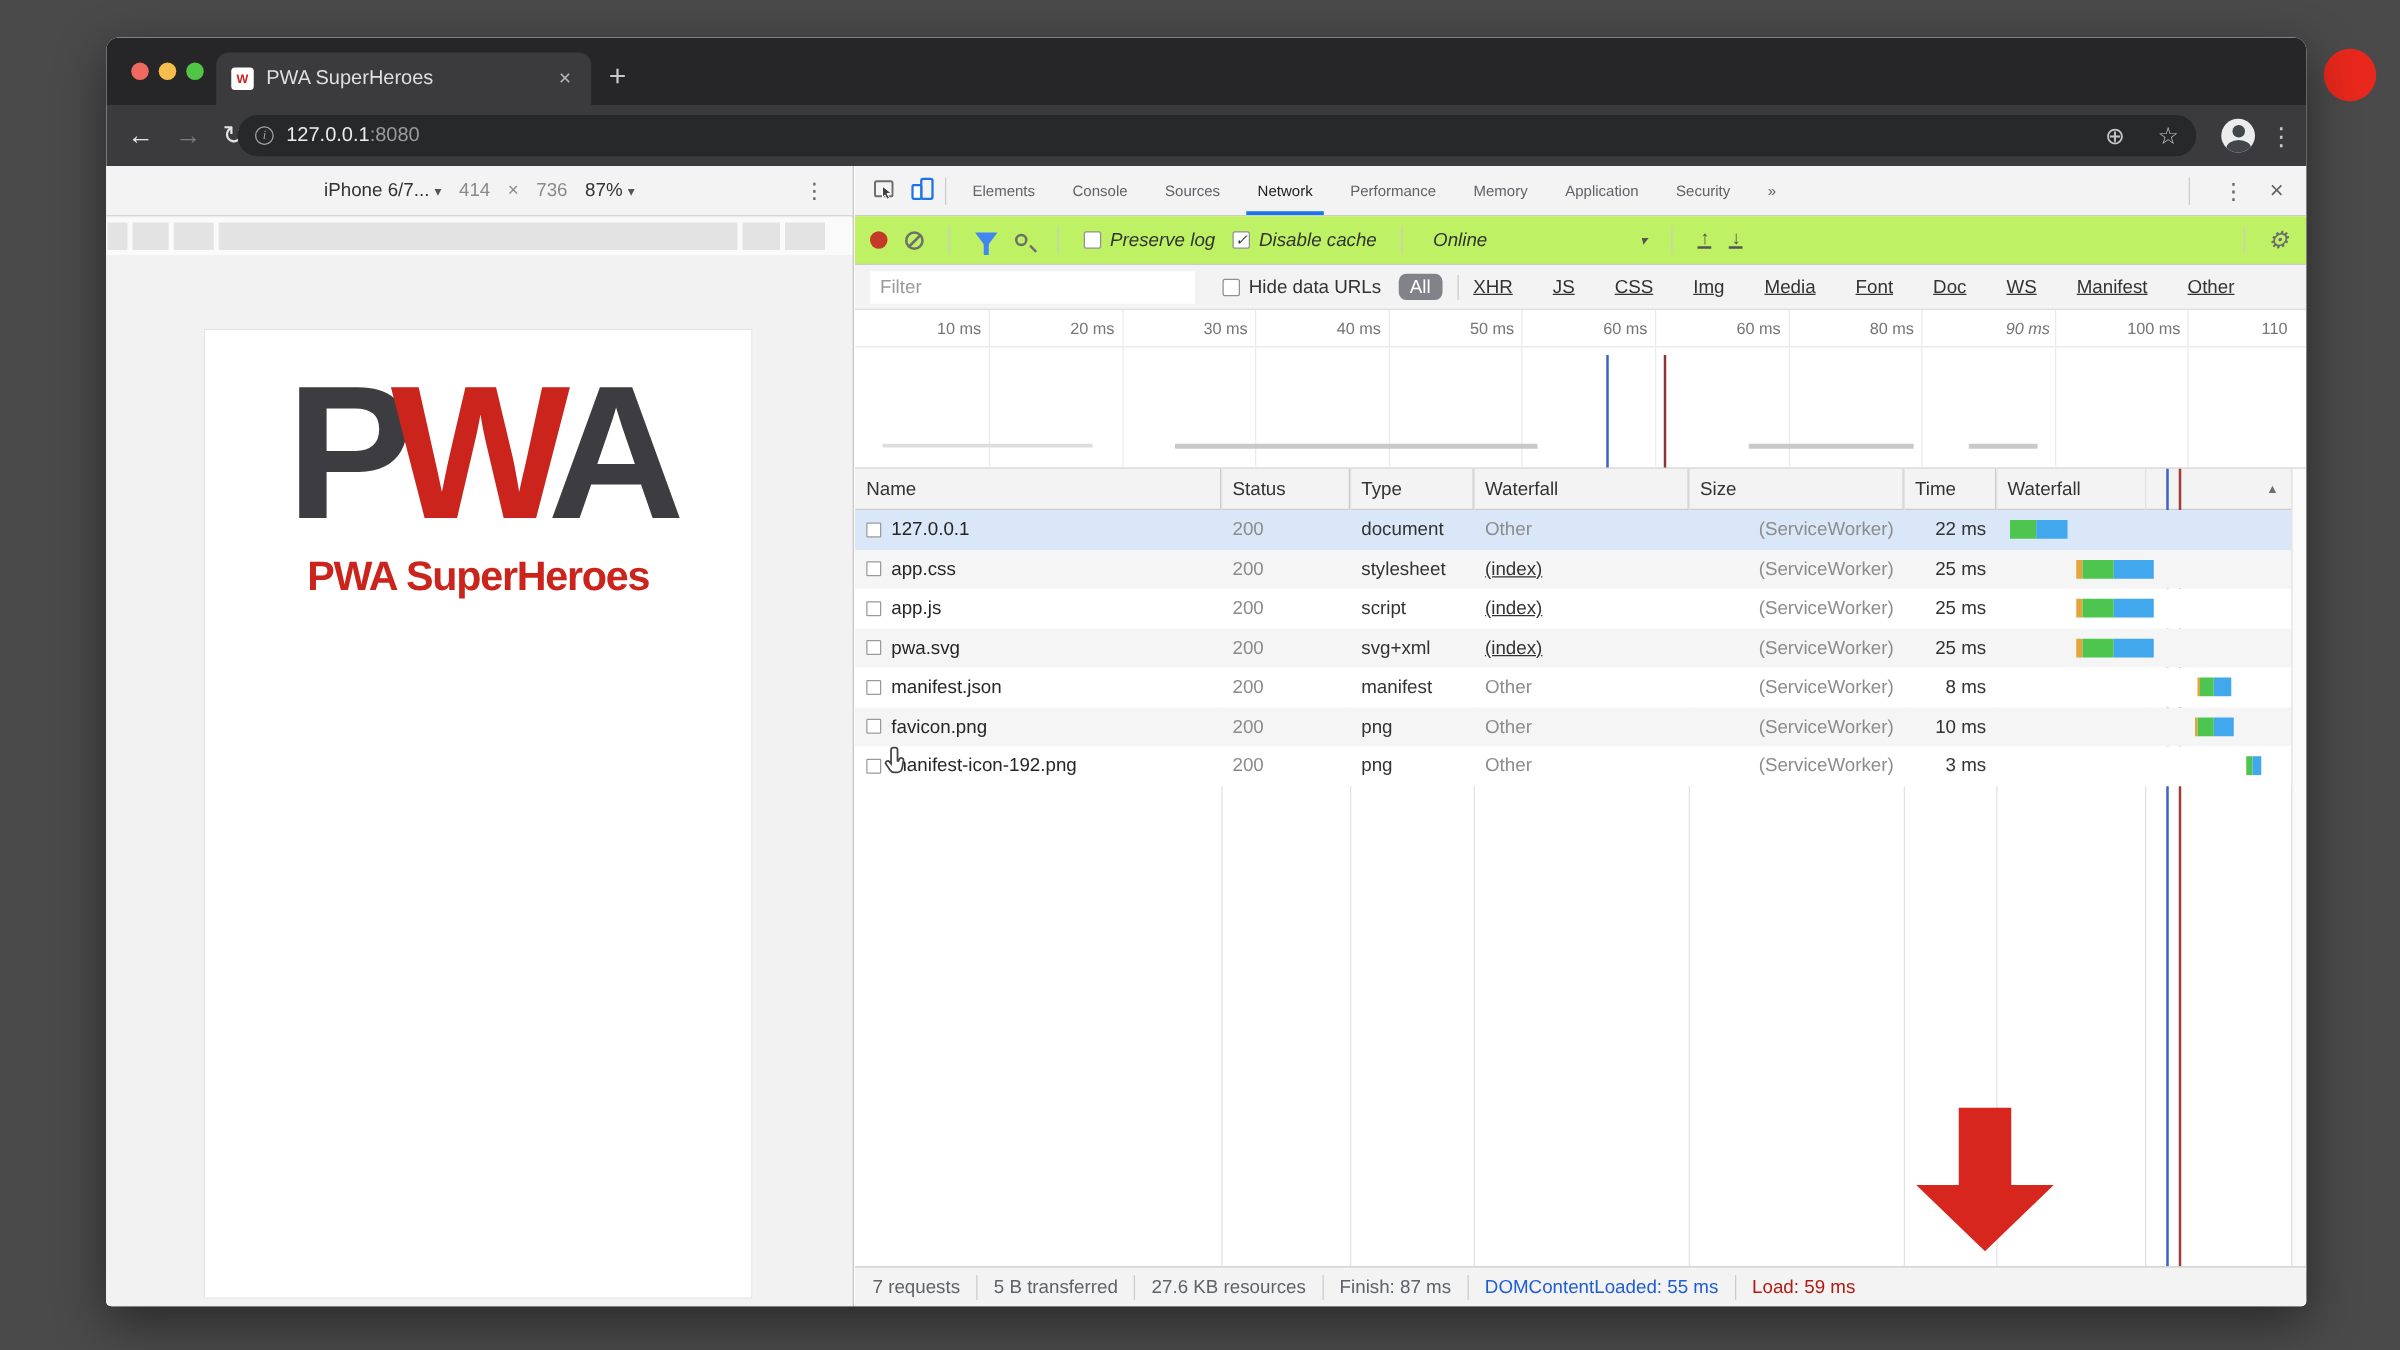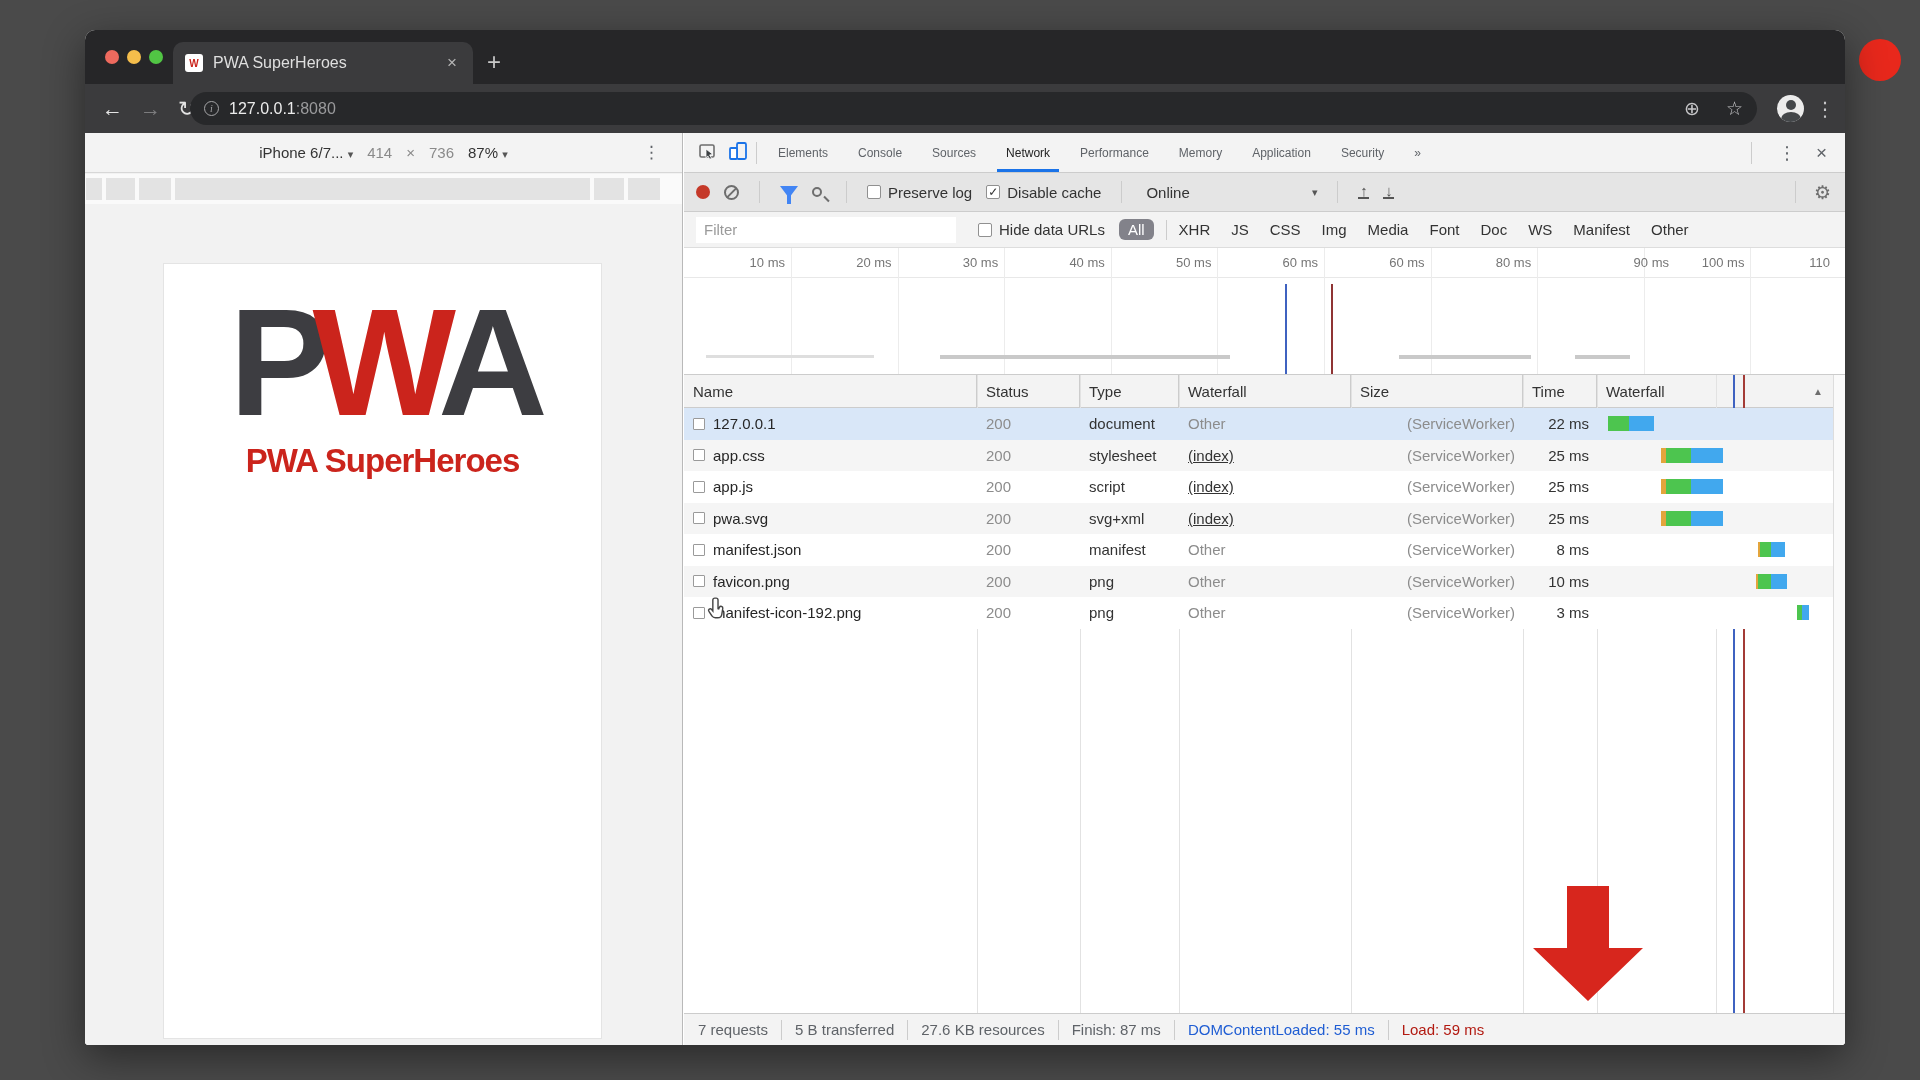--- a/index.html
+++ b/index.html
@@ -64,22 +64,22 @@
   .devtools { position:absolute; left:599px; top:0; width:1161px; height:100%; background:#fff; font-size:15px; color:#333; }
 
   .dt-tabs { position:absolute; left:0; top:0; width:100%; height:40px; background:#f3f3f3; border-bottom:1px solid #ccc;
              display:flex; align-items:center; }
   .dt-tab { padding:0 15px; height:100%; display:flex; align-items:center; color:#5f6368; font-size:12px; position:relative; }
   .dt-tab.sel { color:#222; }
   .dt-tab.sel::after { content:""; position:absolute; left:6px; right:6px; bottom:0; height:3px; background:#1a73e8; }
   .dt-sep { width:1px; height:22px; background:#ccc; margin:0 6px; }
   .dt-right { margin-left:auto; display:flex; align-items:center; gap:20px; padding-right:18px; color:#5f6368; }
 
-  .net-toolbar { position:absolute; left:0; top:40px; width:100%; height:39px; background:#e5e5e5; border-bottom:1px solid #ccc;
-                 display:flex; align-items:center; gap:14px; padding-left:12px; }
+  .net-toolbar { position:absolute; left:0; top:40px; width:100%; height:39px; background:#bef264; border-bottom:1px solid #ccc;
+                 display:flex; align-items:center; gap:14px; padding-left:12px;font-style:italic; }
   .rec-btn { width:14px; height:14px; border-radius:50%; background:#c53929; }
   .clear-btn { width:15px; height:15px; border:2px solid #6e6e6e; border-radius:50%; position:relative; }
   .clear-btn::after { content:""; position:absolute; left:-1px; top:5px; width:13px; height:2px; background:#6e6e6e; transform:rotate(-45deg); }
   .funnel { width:0; height:0; border-left:9px solid transparent; border-right:9px solid transparent; border-top:12px solid #4285f4; position:relative; }
   .funnel::after { content:""; position:absolute; left:-2px; top:-4px; width:4px; height:10px; background:#4285f4; }
   .mag { width:10px; height:10px; border:2px solid #6e6e6e; border-radius:50%; position:relative; margin-right:4px; }
   .mag::after { content:""; position:absolute; left:9px; top:9px; width:7px; height:2px; background:#6e6e6e; transform:rotate(45deg); }
   .cb { width:14px; height:14px; border:1px solid #909090; border-radius:2px; background:#fff; display:inline-flex;
         align-items:center; justify-content:center; font-size:12px; color:#333; }
   .tb-group { display:flex; align-items:center; gap:7px; }
@@ -88,21 +88,21 @@
   .arr-load i { display:block; width:11px; height:2px; background:#555; margin-top:1px; }
   .gear-right { margin-left:auto; display:flex; align-items:center; gap:12px; padding-right:14px; color:#6e6e6e; font-size:19px; }
 
   .filter-row { position:absolute; left:0; top:79px; width:100%; height:36px; background:#f3f3f3; border-bottom:1px solid #ddd;
                 display:flex; align-items:center; padding-left:12px; }
   .filter-input { width:260px; height:26px; border:none; background:#fff; font-size:15px; padding:0 8px; color:#333; outline:none; }
   .filter-input::placeholder { color:#9a9a9a; }
   .hide-urls { display:flex; align-items:center; gap:7px; margin-left:22px; }
   .pill-all { background:#82828a; color:#fff; border-radius:6px; padding:2px 9px; margin-left:14px; }
   .pill-sep { width:1px; height:20px; background:#ccc; margin:0 12px; }
-  .pills { display:flex; align-items:center; gap:21px; }
+  .pills { display:flex; align-items:center; gap:32px;text-decoration:underline; }
   .pill { color:#333; }
 
   .overview { position:absolute; left:0; top:115px; width:100%; height:127px; border-bottom:1px solid #ccc; overflow:hidden; background:#fff; }
   .ov-grid { position:absolute; top:0; width:1px; height:100%; background:#ececec; }
   .ov-label { position:absolute; top:7px; font-size:13px; color:#757575; transform:translateX(-100%); white-space:nowrap; }
   .ov-label-line { position:absolute; left:0; top:29px; width:100%; height:1px; background:#e8e8e8; }
   .ov-bar { position:absolute; top:107px; height:4px; background:#c9c9c9; }
   .ov-bar.faint { background:#dedede; height:3px; }
   .ov-blue { position:absolute; top:36px; height:91px; width:2px; background:#3f62c0; }
   .ov-red  { position:absolute; top:36px; height:91px; width:2px; background:#8f3434; }
@@ -317,21 +317,21 @@
           <div class="ov-label" style="left: 420.8px;">40 ms</div>
           <div class="ov-grid" style="left: 533.4px;"></div>
           <div class="ov-label" style="left: 527.4px;">50 ms</div>
           <div class="ov-grid" style="left: 640px;"></div>
           <div class="ov-label" style="left: 634px;">60 ms</div>
           <div class="ov-grid" style="left: 746.6px;"></div>
           <div class="ov-label" style="left: 740.6px;">60 ms</div>
           <div class="ov-grid" style="left: 853.2px;"></div>
           <div class="ov-label" style="left: 847.2px;">80 ms</div>
           <div class="ov-grid" style="left: 959.8px;"></div>
-          <div class="ov-label" style="left: 985px;">90 ms</div>
+          <div class="ov-label" style="left: 956px; font-style: italic;">90 ms</div>
           <div class="ov-grid" style="left: 1066.4px;"></div>
           <div class="ov-label" style="left: 1060.4px;">100 ms</div>
           <div class="ov-label" style="left: 1146px;">110</div>
           <div class="ov-bar faint" style="left: 22px; width: 168px;"></div>
           <div class="ov-bar" style="left: 256px; width: 290px;"></div>
           <div class="ov-bar" style="left: 715px; width: 132px;"></div>
           <div class="ov-bar" style="left: 891px; width: 55px;"></div>
           <div class="ov-blue" style="left: 601px;"></div>
           <div class="ov-red" style="left: 647px;"></div>
         </div>

